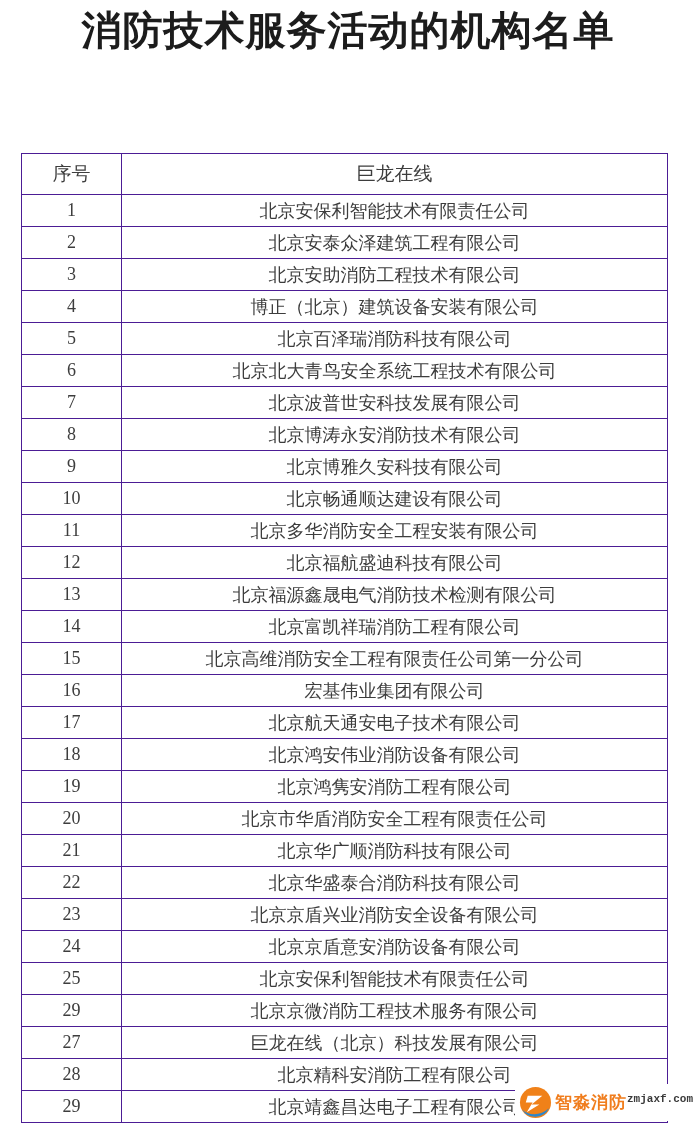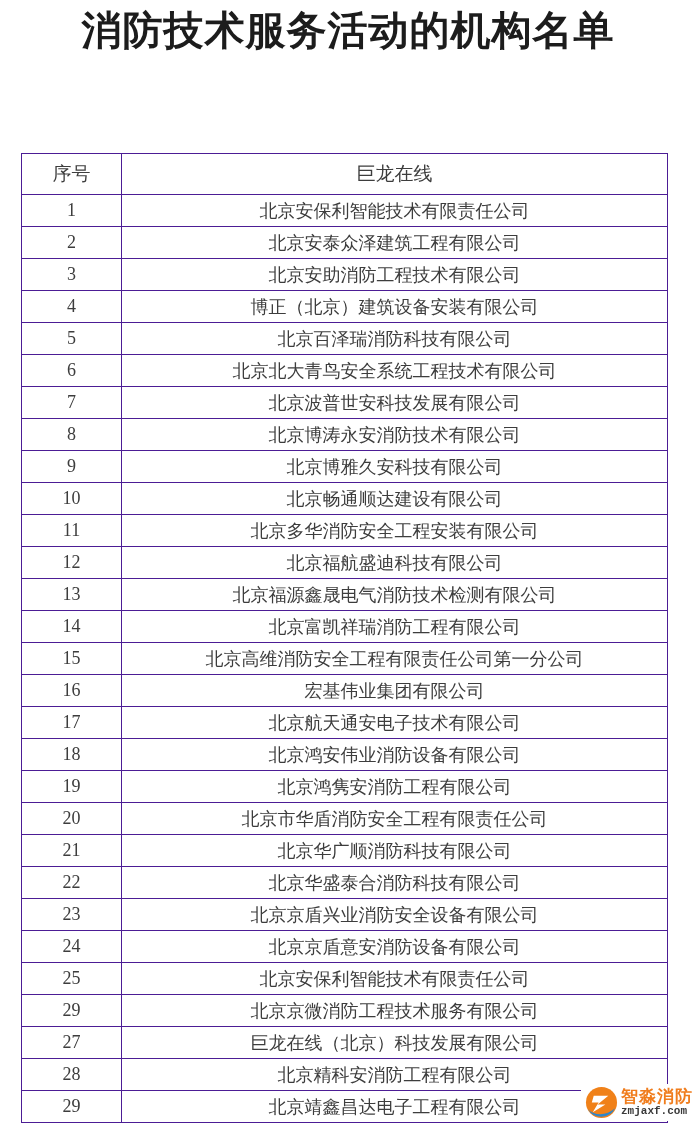--- a/index.html
+++ b/index.html
@@ -54,21 +54,21 @@
   .watermark {
     position: absolute;
     right: 0;
     bottom: 2px;
     background: #ffffff;
     display: flex;
     align-items: center;
     padding: 2px 3px 2px 4px;
   }
   .wm-logo { width: 33px; height: 33px; margin-right: 3px; flex: 0 0 auto; }
-  .wm-text { display: flex; flex-direction: column; line-height: 1.05; }
+  .wm-text { display: flex; flex-direction: row; line-height: 1.05; }
   .wm-brand { font-size: 17px; font-weight: bold; letter-spacing: 1px; }
   .wm-site  { font-size: 11px; font-weight: bold; font-family: "Liberation Mono", monospace; }
 </style>
 </head>
 <body>
 
 <div class="page">
 
   <div class="title">
     <div>消防技术服务活动的机构名单</div>

